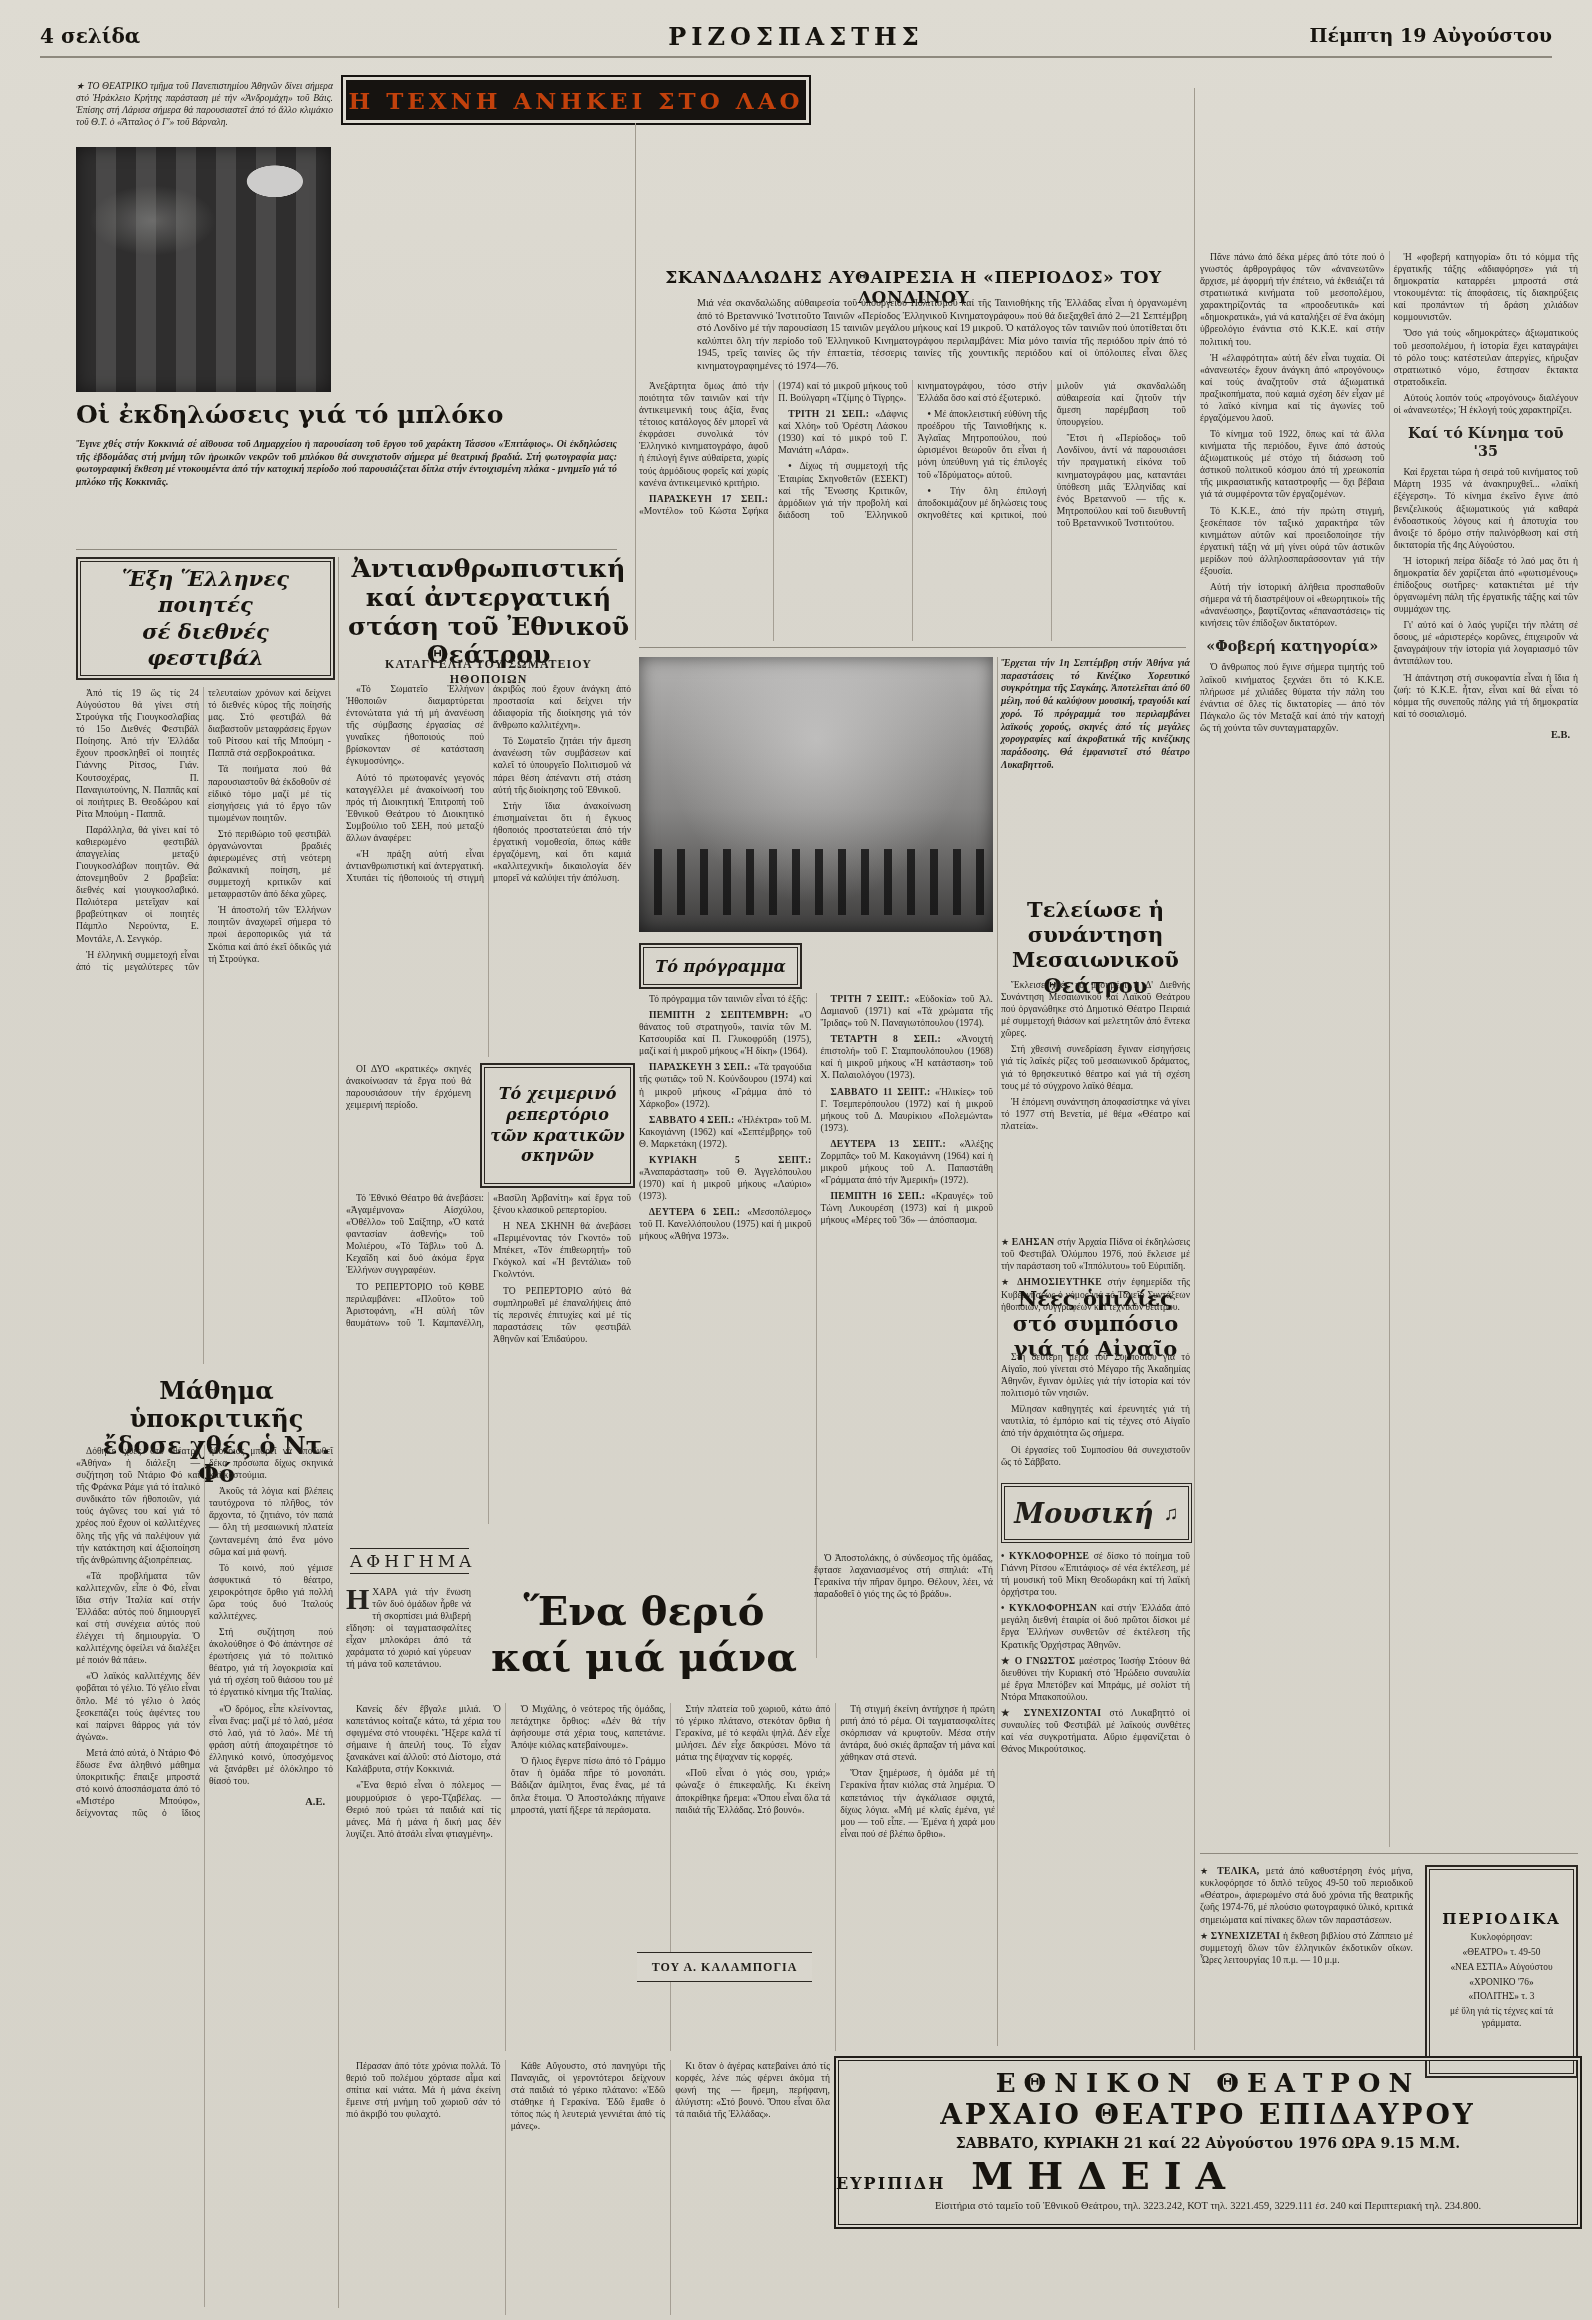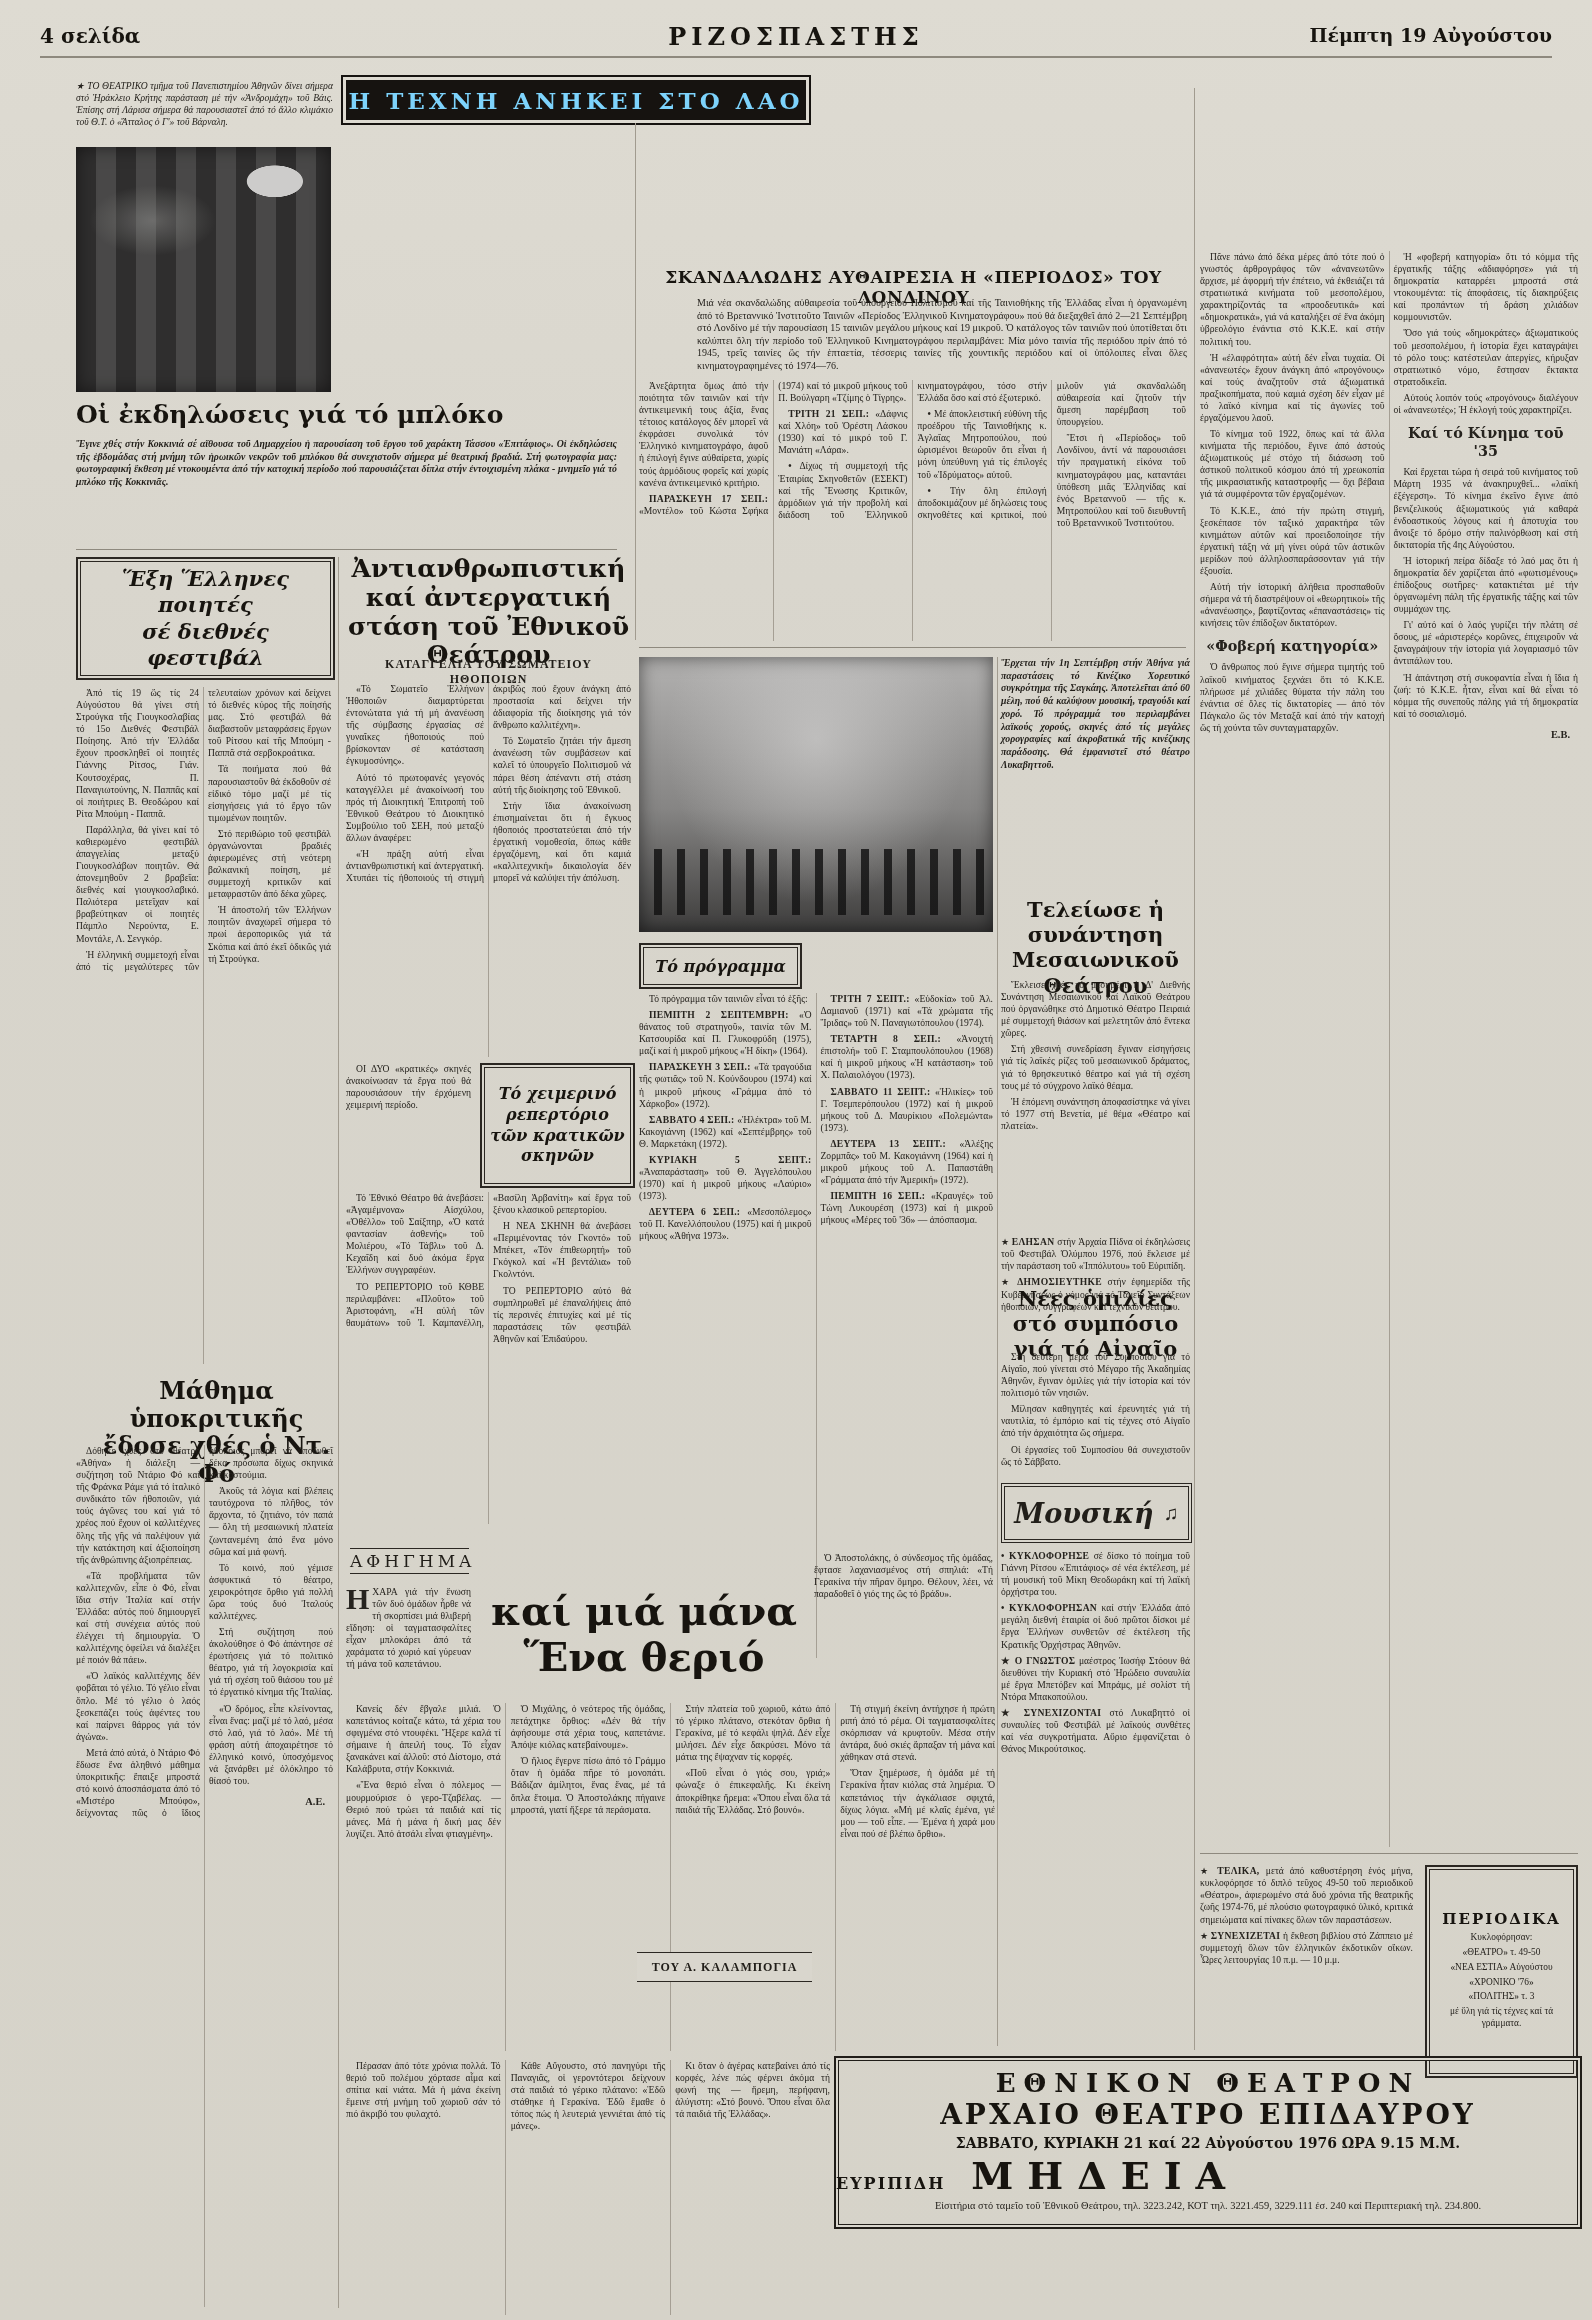--- a/index.html
+++ b/index.html
@@ -14,21 +14,21 @@
   .nolead p{text-indent:0;}
   .cols2{column-count:2;column-gap:9px;column-rule:1px solid #a59f94;}
   .cols3{column-count:3;column-gap:10px;column-rule:1px solid #a59f94;}
   .cols4{column-count:4;column-gap:10px;column-rule:1px solid #a59f94;}
   .hr{height:1px;background:#8e897e;}
   .vr{width:1px;background:#a19b8f;}
   .hd{font-family:"DejaVu Serif",serif;font-weight:bold;color:#17140f;}
   .center{text-align:center;}
   .kicker{font-size:12px;font-weight:bold;letter-spacing:1px;text-align:center;}
   .caption{font-size:9.8px;font-weight:bold;font-style:italic;line-height:1.3;text-align:justify;}
-  .banner{background:#161310;color:#7dd3fc;display:flex;align-items:center;justify-content:center;
+  .banner{background:#161310;color:#c2410c;display:flex;align-items:center;justify-content:center;
           font-family:"DejaVu Serif",serif;font-weight:bold;font-size:23px;letter-spacing:4px;
           border:1px solid #161310;outline:2px solid #161310;outline-offset:3px;}
   .boxframe{border:2px solid #2b2722;box-shadow:inset 0 0 0 2px #d9d6cd,inset 0 0 0 3px #2b2722;
             display:flex;align-items:center;justify-content:center;}
   .boxtitle{white-space:pre-line;text-align:center;font-family:"DejaVu Serif",serif;
             font-weight:bold;font-style:italic;color:#17140f;}
   .photo{box-shadow:inset 0 0 18px rgba(0,0,0,.55);filter:saturate(.1);}
   .photo1{background-color:#45413a;
     background-image:
       radial-gradient(ellipse 46px 26px at 78% 14%,#d2ccbe 0 60%,rgba(210,204,190,0) 62%),
@@ -196,22 +196,22 @@
         <p>Τό κοινό, πού γέμισε ἀσφυκτικά τό θέατρο, χειροκρότησε ὄρθιο γιά πολλή ὥρα τούς δυό Ἰταλούς καλλιτέχνες.</p>
         <p>Στή συζήτηση πού ἀκολούθησε ὁ Φό ἀπάντησε σέ ἐρωτήσεις γιά τό πολιτικό θέατρο, γιά τή λογοκρισία καί γιά τή σχέση τοῦ θιάσου του μέ τό ἐργατικό κίνημα τῆς Ἰταλίας.</p>
         <p>«Ὁ δρόμος, εἶπε κλείνοντας, εἶναι ἕνας: μαζί μέ τό λαό, μέσα στό λαό, γιά τό λαό». Μέ τή φράση αὐτή ἀποχαιρέτησε τό ἑλληνικό κοινό, ὑποσχόμενος νά ξανάρθει μέ ὁλόκληρο τό θίασό του.</p>
       </div>
     <div class="sign">Α.Ε.</div>
   </div>
 
   <div class="b center" style="left:350px;top:1548px;width:119px;font-family:'DejaVu Serif',serif;font-size:17px;letter-spacing:4px;border-top:1px solid #2b2722;border-bottom:1px solid #2b2722;padding:2px 0;">ΑΦΗΓΗΜΑ</div>
   <div class="b t drop nolead" style="left:346px;top:1586px;width:125px;height:111px;">Η ΧΑΡΑ γιά τήν ἕνωση τῶν δυό ὁμάδων ἦρθε νά τή σκορπίσει μιά θλιβερή εἴδηση: οἱ ταγματασφαλίτες εἶχαν μπλοκάρει ἀπό τά χαράματα τό χωριό καί γύρευαν τή μάνα τοῦ καπετάνιου.</div>
   <div class="b hd center" style="left:480px;top:1588px;width:328px;font-size:40px;line-height:1.15;">
+    <div>Ἕνα θεριό</div>
     <div>καί μιά μάνα</div>
-    <div>Ἕνα θεριό</div>
   </div>
   <div class="b t" style="left:814px;top:1552px;width:179px;height:145px;">
       <p>Ὁ Ἀποστολάκης, ὁ σύνδεσμος τῆς ὁμάδας, ἔφτασε λαχανιασμένος στή σπηλιά: «Τή Γερακίνα τήν πῆραν ὅμηρο. Θέλουν, λέει, νά παραδοθεῖ ὁ γιός της ὥς τό βράδυ».</p>
     </div>
   <div class="b t cols4" style="left:346px;top:1703px;width:649px;height:348px;">
       <p>Κανείς δέν ἔβγαλε μιλιά. Ὁ καπετάνιος κοίταζε κάτω, τά χέρια του σφιγμένα στό ντουφέκι. Ἤξερε καλά τί σήμαινε ἡ ἀπειλή τους. Τό εἶχαν ξανακάνει καί ἀλλοῦ: στό Δίστομο, στά Καλάβρυτα, στήν Κοκκινιά.</p>
       <p>«Ἕνα θεριό εἶναι ὁ πόλεμος — μουρμούρισε ὁ γερο-Τζαβέλας. — Θεριό πού τρώει τά παιδιά καί τίς μάνες. Μά ἡ μάνα ἡ δική μας δέν λυγίζει. Ἀπό ἀτσάλι εἶναι φτιαγμένη».</p>
       <p>Ὁ Μιχάλης, ὁ νεότερος τῆς ὁμάδας, πετάχτηκε ὄρθιος: «Δέν θά τήν ἀφήσουμε στά χέρια τους, καπετάνιε. Ἀπόψε κιόλας κατεβαίνουμε».</p>
       <p>Ὁ ἥλιος ἔγερνε πίσω ἀπό τό Γράμμο ὅταν ἡ ὁμάδα πῆρε τό μονοπάτι. Βάδιζαν ἀμίλητοι, ἕνας ἕνας, μέ τά ὅπλα ἕτοιμα. Ὁ Ἀποστολάκης πήγαινε μπροστά, γιατί ἤξερε τά περάσματα.</p>
       <p>Στήν πλατεία τοῦ χωριοῦ, κάτω ἀπό τό γέρικο πλάτανο, στεκόταν ὄρθια ἡ Γερακίνα, μέ τό κεφάλι ψηλά. Δέν εἶχε μιλήσει. Δέν εἶχε δακρύσει. Μόνο τά μάτια της ἔψαχναν τίς κορφές.</p>

